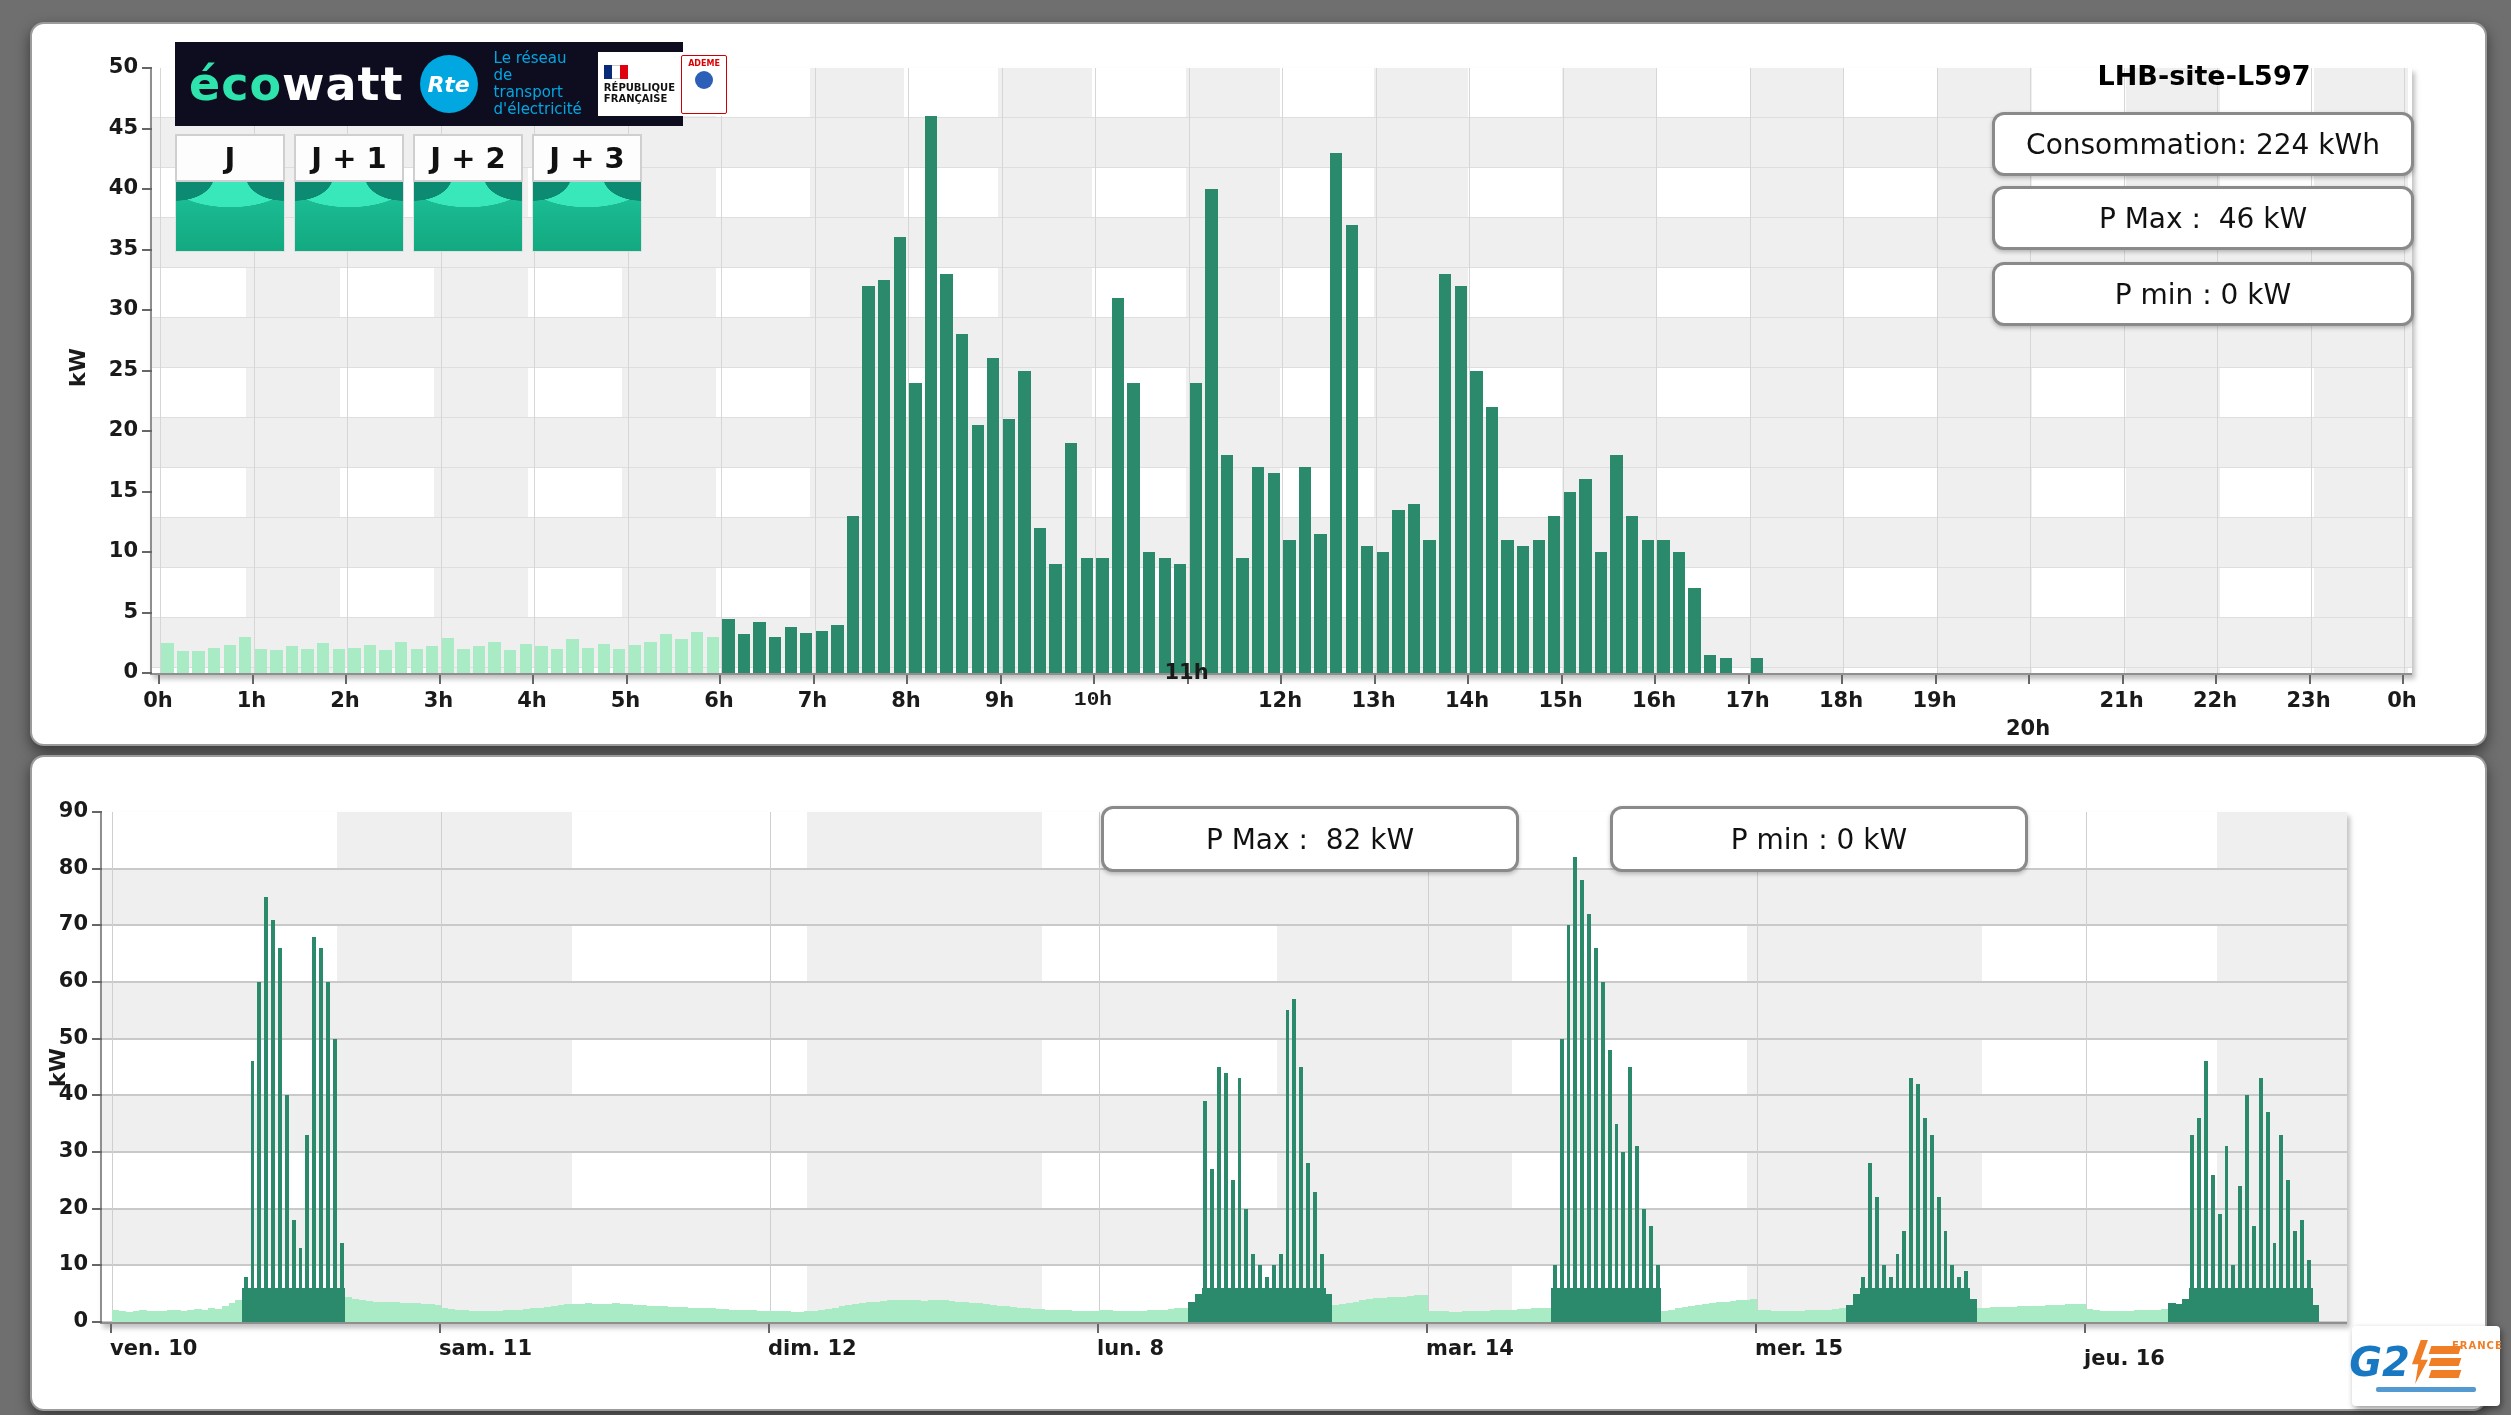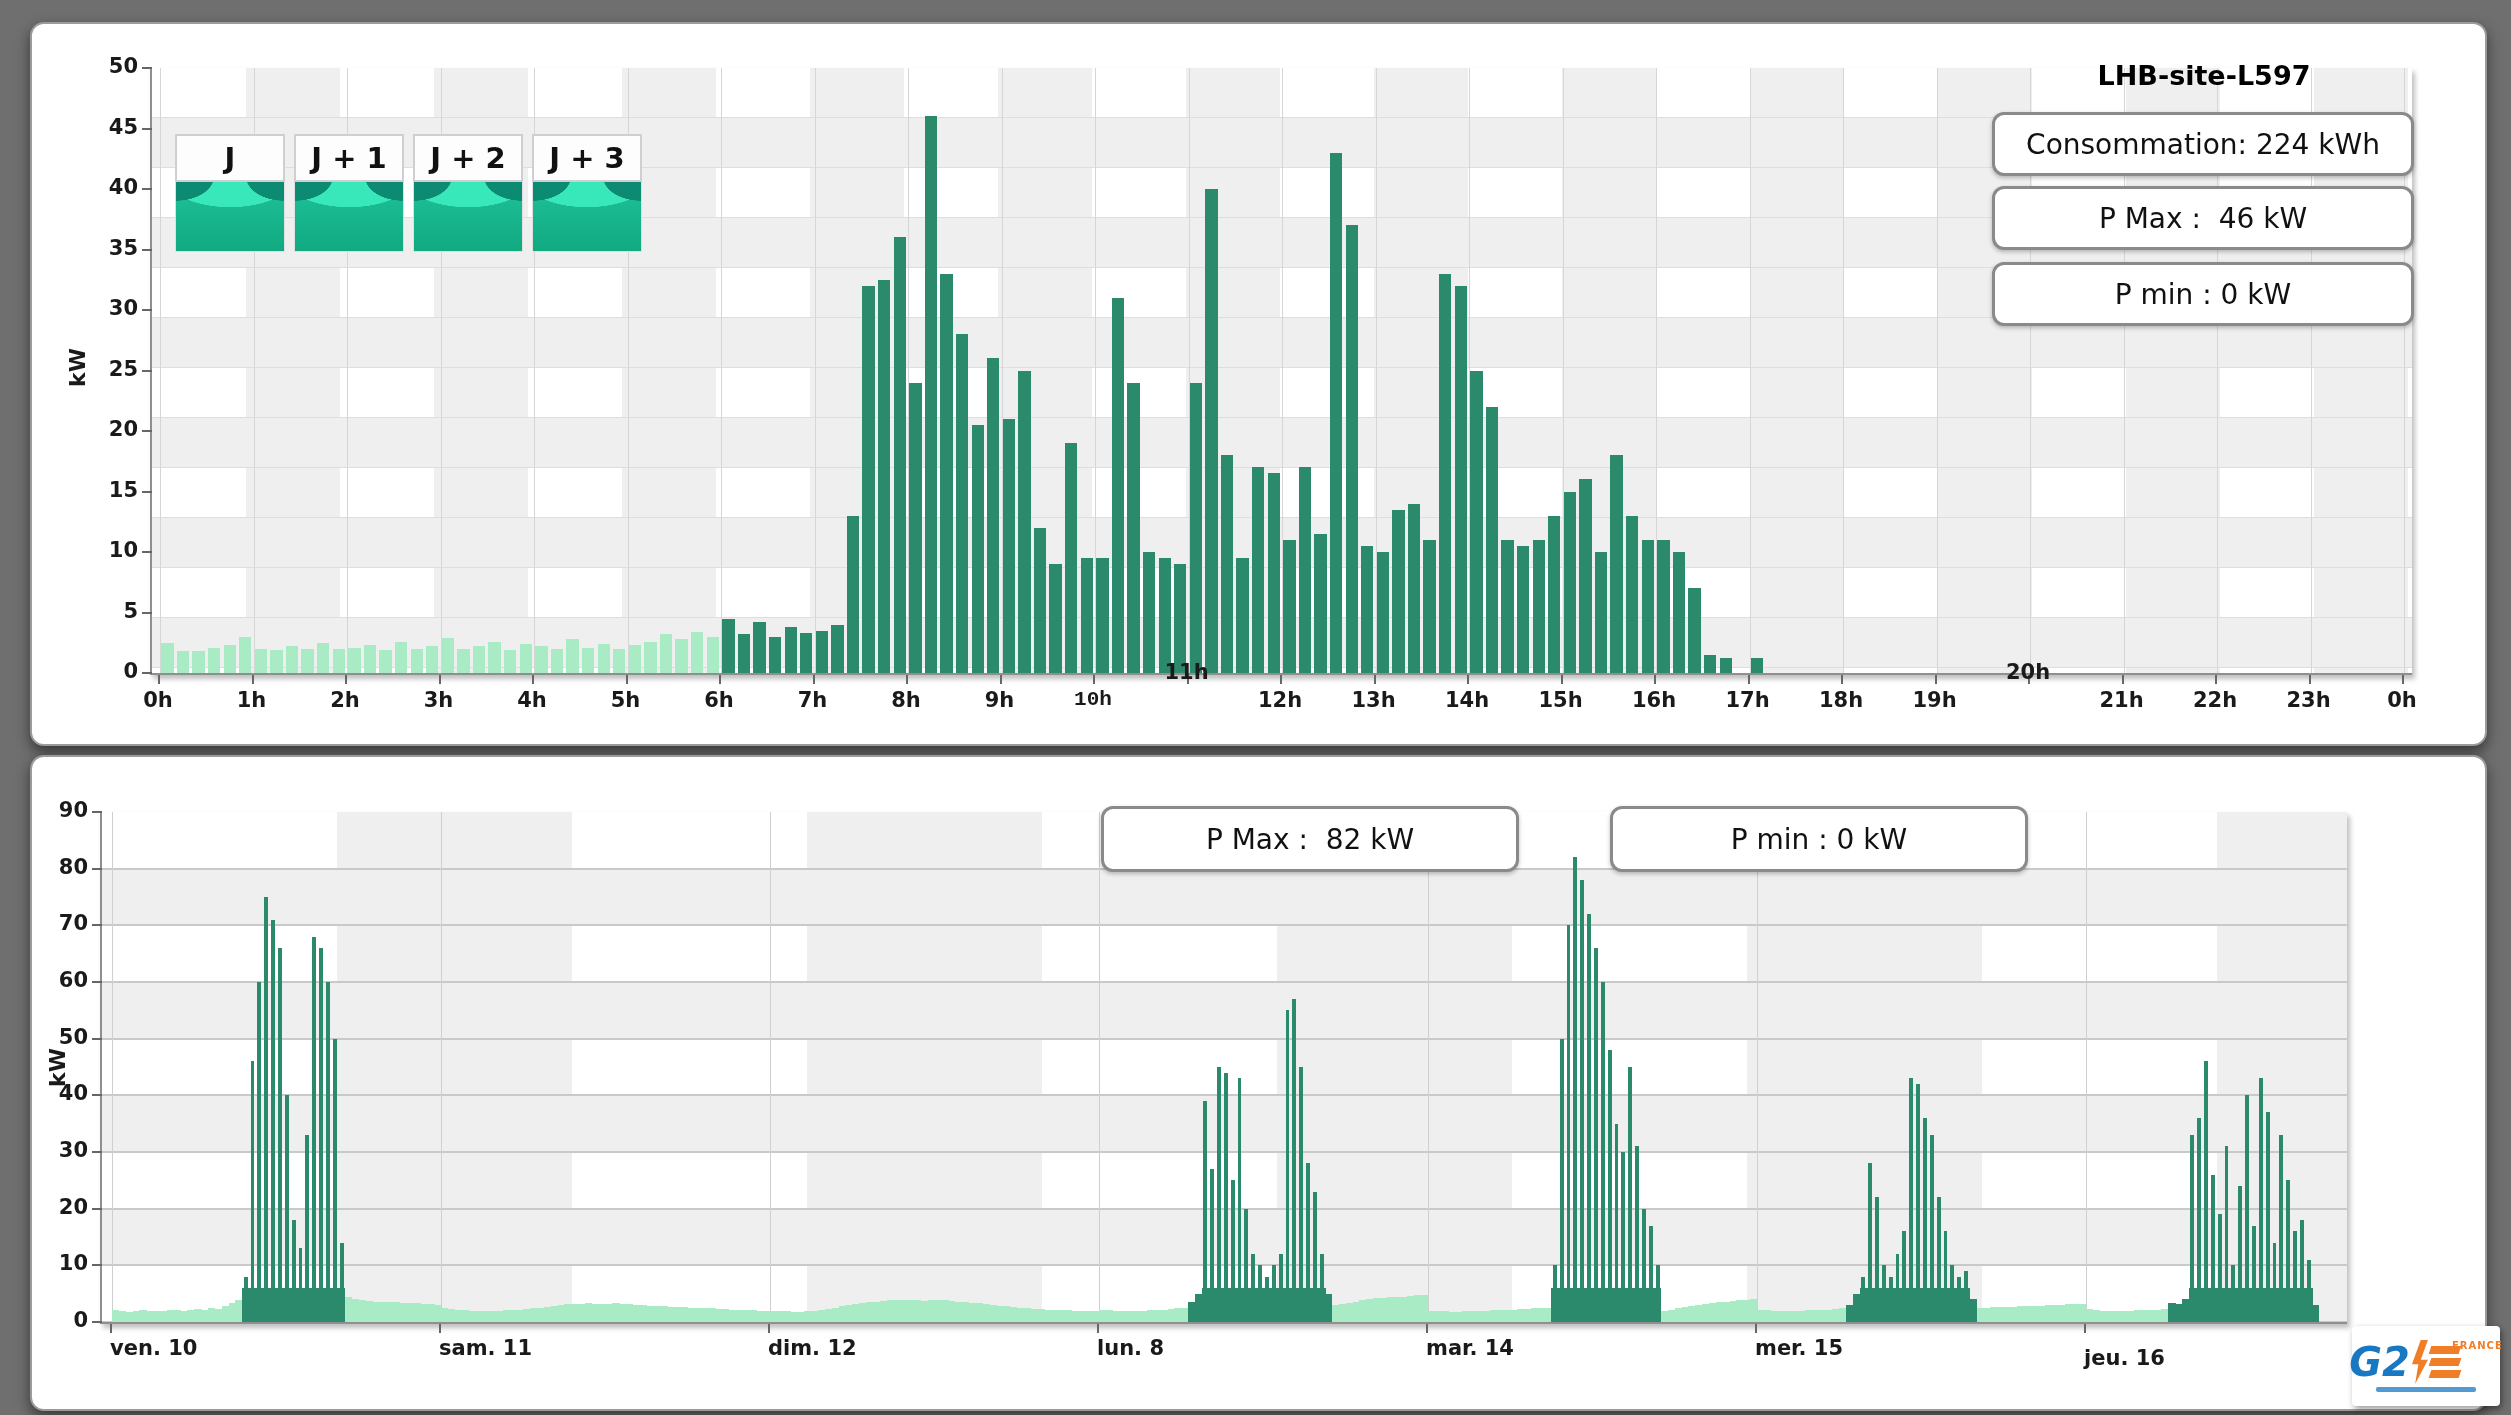--- a/index.html
+++ b/index.html
@@ -208,20 +208,42 @@
       <div class="bar dark" style="left: 1505.2px; width: 12.3833px; height: 133.1px;"></div>
       <div class="bar dark" style="left: 1520.78px; width: 12.3833px; height: 121px;"></div>
       <div class="bar dark" style="left: 1536.37px; width: 12.3833px; height: 84.7px;"></div>
       <div class="bar dark" style="left: 1551.95px; width: 12.3833px; height: 18.15px;"></div>
       <div class="bar dark" style="left: 1567.53px; width: 12.3833px; height: 14.52px;"></div>
       <div class="bar dark" style="left: 1598.7px; width: 12.3833px; height: 14.52px;"></div>
     </div>
 
   <div class="axis-unit" style="left:58px;top:355px;">kW</div>
 
+  <div class="ecologo" style="left:175px;top:42px;width:480px;height:84px;">
+    <div class="eco-word"><span class="eco">éco</span><span class="watt">watt</span></div>
+    <div class="rte-circle">Rte</div>
+    <div class="rte-text">Le réseau
+de transport
+d'électricité</div>
+    <div class="gov-box">
+      <div style="display:flex;flex-direction:column;gap:3px;align-items:flex-start;">
+        <div class="flag">
+            <i></i>
+            <i></i>
+            <i></i>
+          </div>
+        <div class="gov-txt">RÉPUBLIQUE
+FRANÇAISE</div>
+      </div>
+      <div class="ademe">
+        <span>ADEME</span>
+          <i></i>
+      </div>
+    </div>
+  </div>
 
   <div class="tiles" style="left:175px;top:134px;">
     <div class="tile">
       <div class="th">J</div>
       <div class="img"></div>
     </div>
     <div class="tile">
       <div class="th">J + 1</div>
       <div class="img"></div>
     </div>
@@ -752,21 +774,21 @@
     <div class="xlab center" style="left: 1560.5px; top: 688px;">15h</div>
     <div class="tickmark" style="left: 1654px; top: 675px;"></div>
     <div class="xlab center" style="left: 1654px; top: 688px;">16h</div>
     <div class="tickmark" style="left: 1747.5px; top: 675px;"></div>
     <div class="xlab center" style="left: 1747.5px; top: 688px;">17h</div>
     <div class="tickmark" style="left: 1841px; top: 675px;"></div>
     <div class="xlab center" style="left: 1841px; top: 688px;">18h</div>
     <div class="tickmark" style="left: 1934.5px; top: 675px;"></div>
     <div class="xlab center" style="left: 1934.5px; top: 688px;">19h</div>
     <div class="tickmark" style="left: 2028px; top: 675px;"></div>
-    <div class="xlab center" style="left: 2028px; top: 660px;">20h</div>
+    <div class="xlab center" style="left: 2028px; top: 716px;">20h</div>
     <div class="tickmark" style="left: 2121.5px; top: 675px;"></div>
     <div class="xlab center" style="left: 2121.5px; top: 688px;">21h</div>
     <div class="tickmark" style="left: 2215px; top: 675px;"></div>
     <div class="xlab center" style="left: 2215px; top: 688px;">22h</div>
     <div class="tickmark" style="left: 2308.5px; top: 675px;"></div>
     <div class="xlab center" style="left: 2308.5px; top: 688px;">23h</div>
     <div class="tickmark" style="left: 2402px; top: 675px;"></div>
     <div class="xlab center" style="left: 2402px; top: 688px;">0h</div>
     <div class="ylab" style="left: 28px; top: 1308px;">0</div>
     <div class="ytickmark" style="left: 92px; top: 1321px;"></div>

